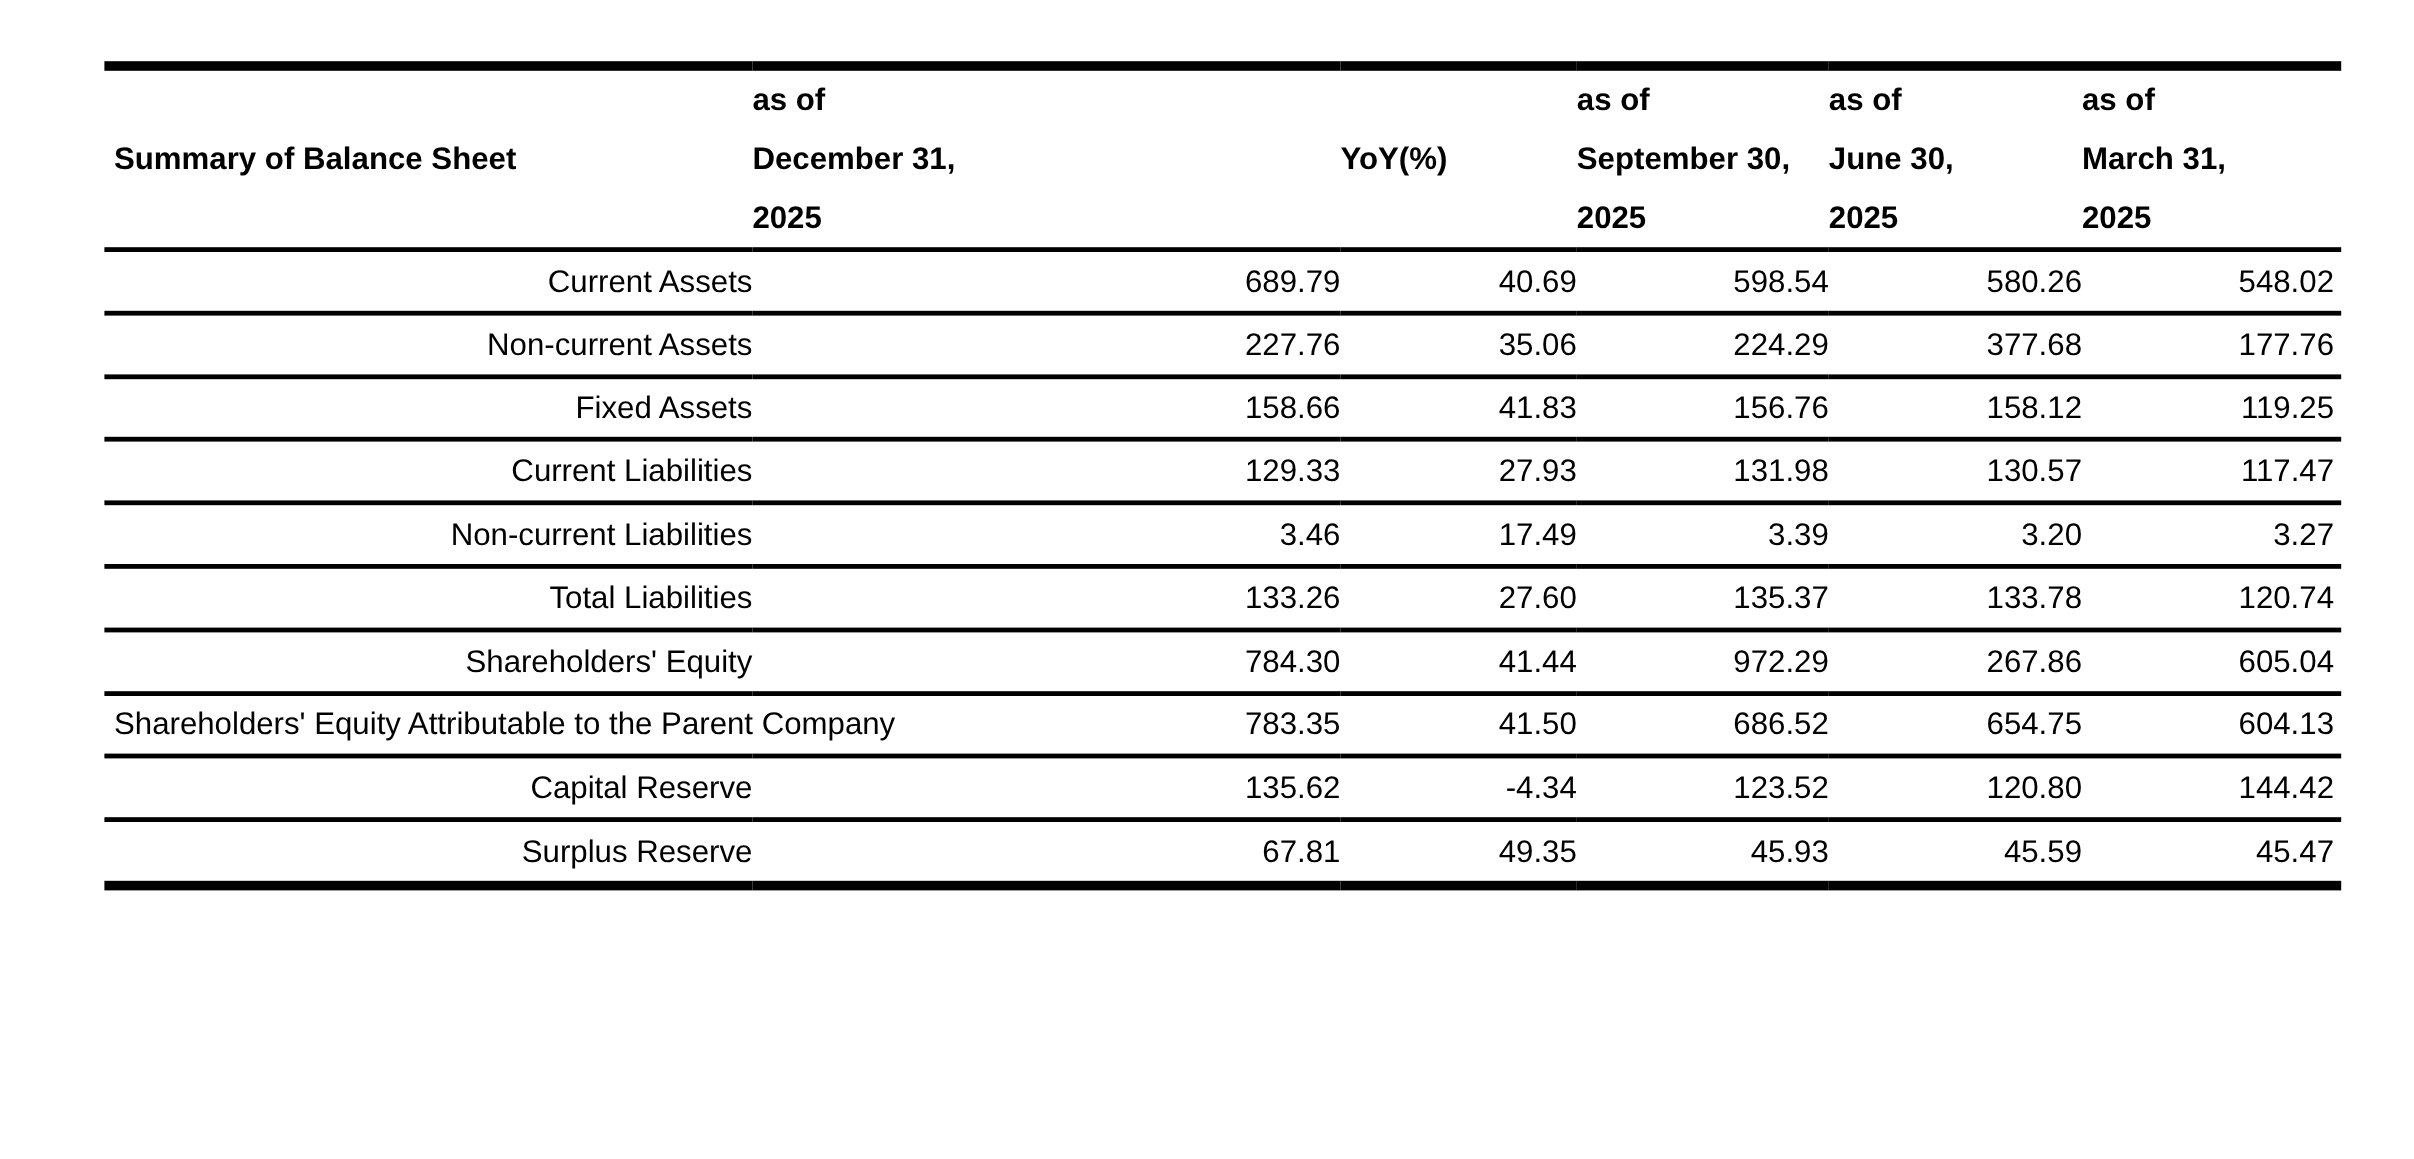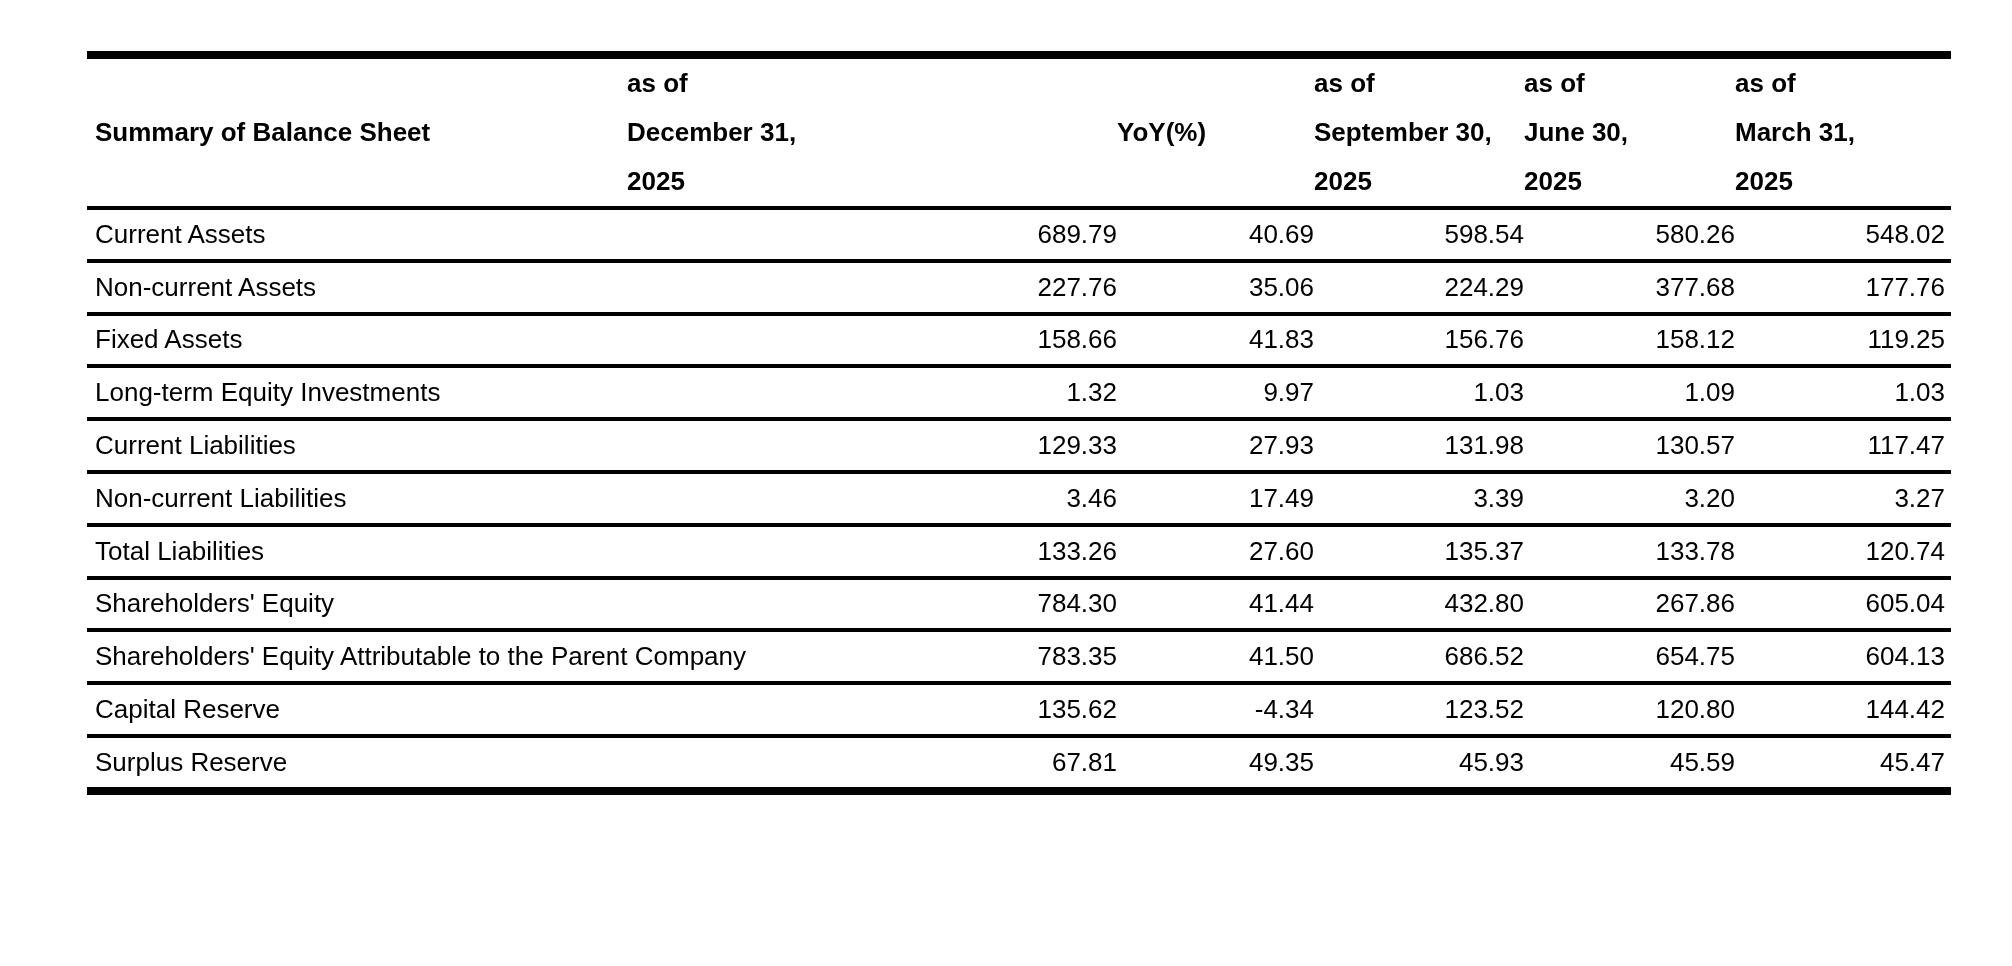--- a/index.html
+++ b/index.html
@@ -51,21 +51,21 @@
     vertical-align: middle;
   }
   th.title-cell .title-inner {
     display: flex;
     align-items: center;
     height: 147px;
     padding-left: 8px;
     white-space: nowrap;
   }
   td.lbl {
-    text-align: left;
+    text-align: right;
     padding-left: 8px;
     white-space: nowrap;
     margin-left: 16px;
   }
   td.num {
     text-align: right;
     white-space: nowrap;
     font-weight: 400;
   }
   tbody td { height: 48.8px; }
@@ -142,28 +142,20 @@
         </tr>
         <tr>
           <td class="lbl">Fixed Assets</td>
           <td class="num">158.66</td>
           <td class="num">41.83</td>
           <td class="num">156.76</td>
           <td class="num">158.12</td>
           <td class="num last">119.25</td>
         </tr>
         <tr>
-          <td class="lbl">Long-term Equity Investments</td>
-          <td class="num">1.32</td>
-          <td class="num">9.97</td>
-          <td class="num">1.03</td>
-          <td class="num">1.09</td>
-          <td class="num last">1.03</td>
-        </tr>
-        <tr>
           <td class="lbl">Current Liabilities</td>
           <td class="num">129.33</td>
           <td class="num">27.93</td>
           <td class="num">131.98</td>
           <td class="num">130.57</td>
           <td class="num last">117.47</td>
         </tr>
         <tr>
           <td class="lbl">Non-current Liabilities</td>
           <td class="num">3.46</td>
@@ -177,21 +169,21 @@
           <td class="num">133.26</td>
           <td class="num">27.60</td>
           <td class="num">135.37</td>
           <td class="num">133.78</td>
           <td class="num last">120.74</td>
         </tr>
         <tr>
           <td class="lbl">Shareholders' Equity</td>
           <td class="num">784.30</td>
           <td class="num">41.44</td>
-          <td class="num">432.80</td>
+          <td class="num">972.29</td>
           <td class="num">267.86</td>
           <td class="num last">605.04</td>
         </tr>
         <tr>
           <td class="lbl">Shareholders' Equity Attributable to the Parent Company</td>
           <td class="num">783.35</td>
           <td class="num">41.50</td>
           <td class="num">686.52</td>
           <td class="num">654.75</td>
           <td class="num last">604.13</td>

